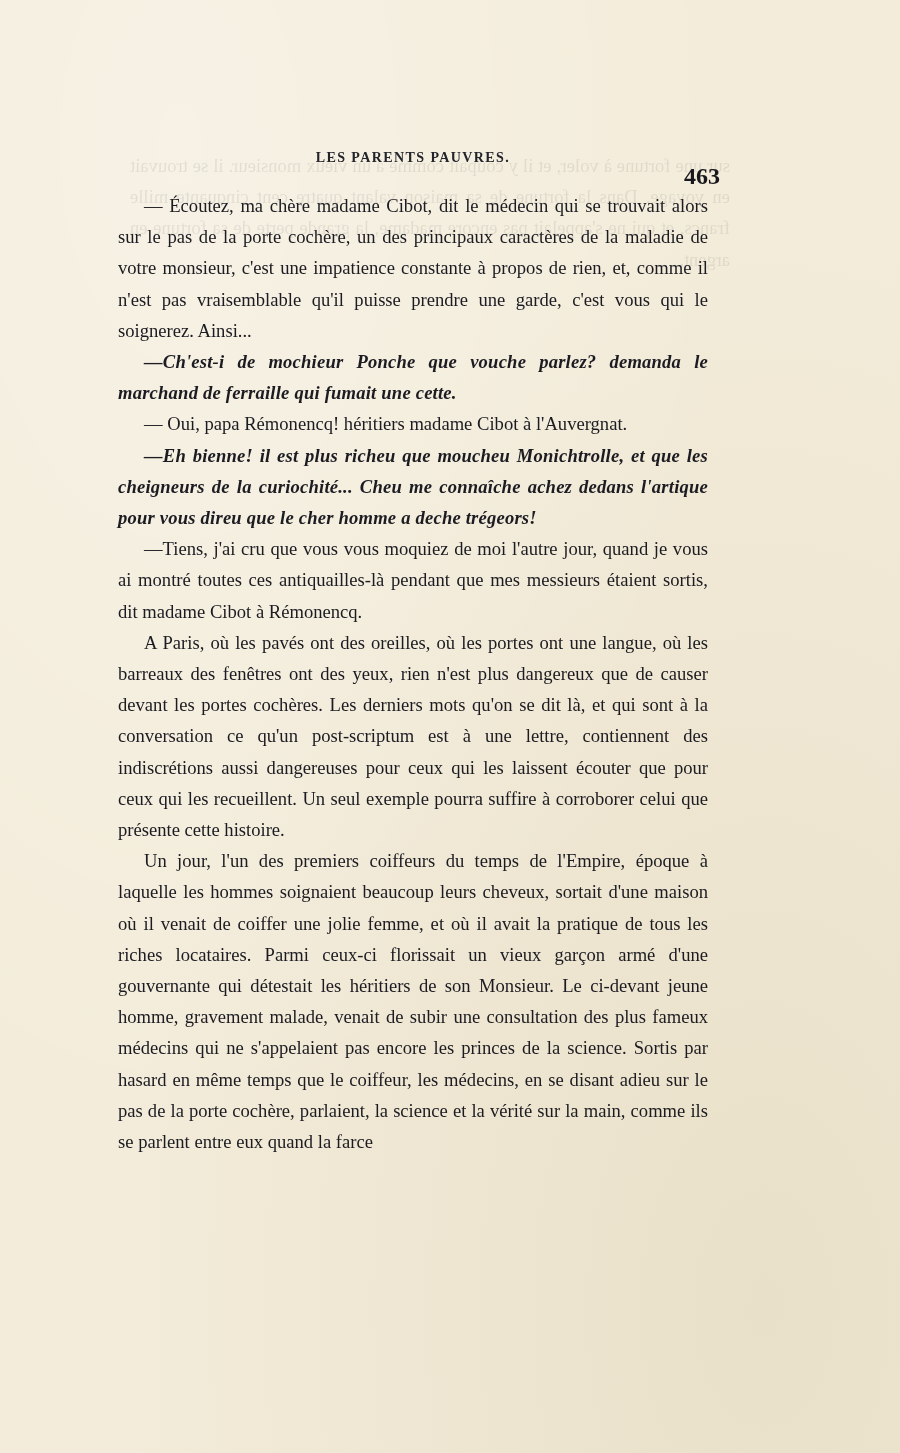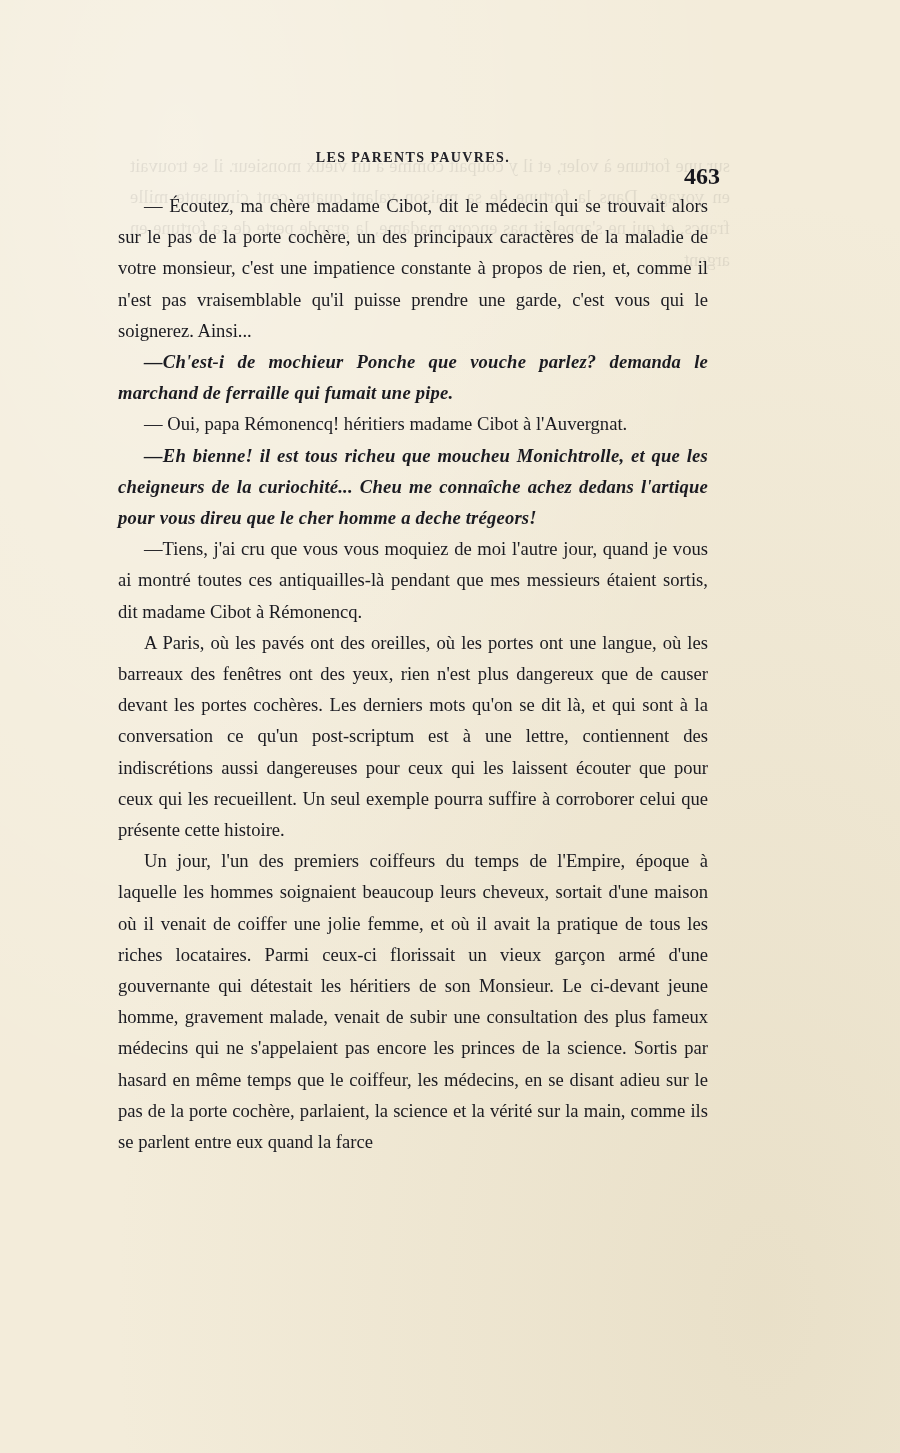--- a/index.html
+++ b/index.html
@@ -114,26 +114,26 @@
   <div class="content">
 
     <div class="runhead">
       <div class="title">LES PARENTS PAUVRES.</div>
       <div class="folio">463</div>
     </div>
 
 
     <p class="indent">— Écoutez, ma chère madame Cibot, dit le médecin qui se trouvait alors sur le pas de la porte cochère, un des principaux caractères de la maladie de votre monsieur, c'est une impatience constante à propos de rien, et, comme il n'est pas vraisemblable qu'il puisse prendre une garde, c'est vous qui le soignerez. Ainsi...</p>
 
-    <p class="indent patois">—Ch'est-i de mochieur Ponche que vouche parlez? demanda le marchand de ferraille qui fumait une pipe.</p>
+    <p class="indent patois">—Ch'est-i de mochieur Ponche que vouche parlez? demanda le marchand de ferraille qui fumait une cette.</p>
 
 
     <p class="indent">— Oui, papa Rémonencq! héritiers madame Cibot à l'Auvergnat.</p>
 
-    <p class="indent patois">—Eh bienne! il est tous richeu que moucheu Monichtrolle, et que les cheigneurs de la curiochité... Cheu me connaîche achez dedans l'artique pour vous direu que le cher homme a deche trégeors!</p>
+    <p class="indent patois">—Eh bienne! il est plus richeu que moucheu Monichtrolle, et que les cheigneurs de la curiochité... Cheu me connaîche achez dedans l'artique pour vous direu que le cher homme a deche trégeors!</p>
 
     <p class="indent">—Tiens, j'ai cru que vous vous moquiez de moi l'autre jour, quand je vous ai montré toutes ces antiquailles-là pendant que mes messieurs étaient sortis, dit madame Cibot à Rémonencq.</p>
 
     <p class="indent">A Paris, où les pavés ont des oreilles, où les portes ont une langue, où les barreaux des fenêtres ont des yeux, rien n'est plus dangereux que de causer devant les portes cochères. Les derniers mots qu'on se dit là, et qui sont à la conversation ce qu'un post-scriptum est à une lettre, contiennent des indiscrétions aussi dangereuses pour ceux qui les laissent écouter que pour ceux qui les recueillent. Un seul exemple pourra suffire à corroborer celui que présente cette histoire.</p>
 
     <p class="indent">Un jour, l'un des premiers coiffeurs du temps de l'Empire, époque à laquelle les hommes soignaient beaucoup leurs cheveux, sortait d'une maison où il venait de coiffer une jolie femme, et où il avait la pratique de tous les riches locataires. Parmi ceux-ci florissait un vieux garçon armé d'une gouvernante qui détestait les héritiers de son Monsieur. Le ci-devant jeune homme, gravement malade, venait de subir une consultation des plus fameux médecins qui ne s'appelaient pas encore les princes de la science. Sortis par hasard en même temps que le coiffeur, les médecins, en se disant adieu sur le pas de la porte cochère, parlaient, la science et la vérité sur la main, comme ils se parlent entre eux quand la farce</p>
 
   </div>
 </div>
 

